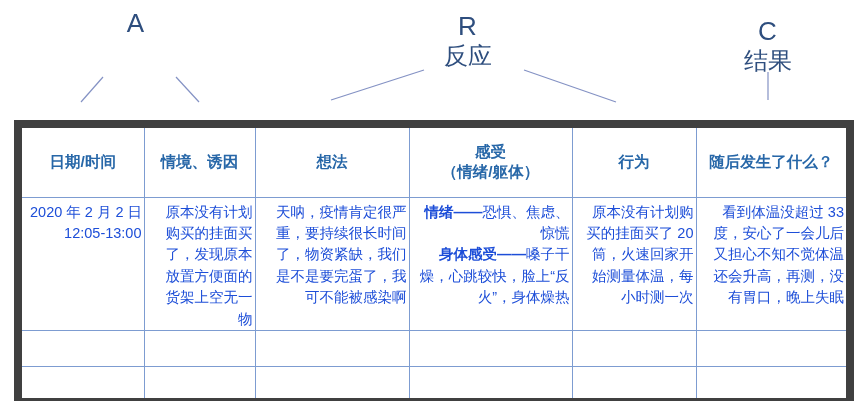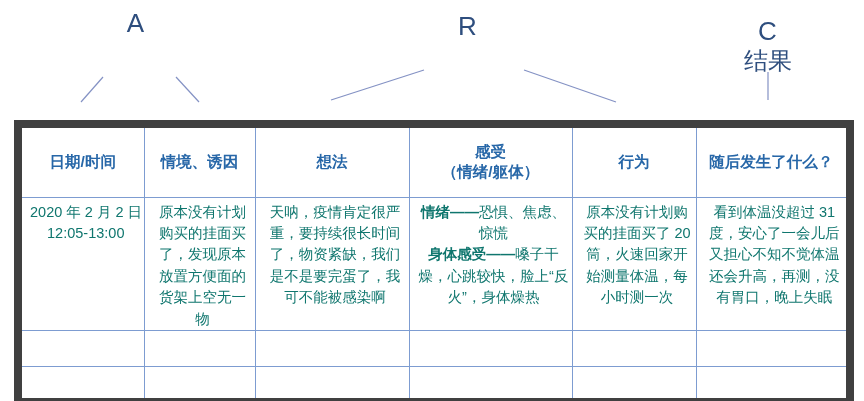--- a/index.html
+++ b/index.html
@@ -41,24 +41,24 @@
     font-size: 15.5px;
     line-height: 20px;
     text-align: center;
     vertical-align: middle;
     padding: 2px;
   }
   tr.header-row { height: 73px; }
   tr.data-row   { height: 118px; }
   tr.empty-row  { height: 36px; }
   table.arc td.cell {
-    color: #0f766e;
+    color: #1d4ed8;
     font-size: 14.5px;
     line-height: 21.4px;
-    text-align: center;
+    text-align: right;
     vertical-align: top;
     padding: 4px 2px 0 8px;
   }
   .nowrap { white-space: nowrap; }
   .lead { font-weight: bold; }
 </style>
 </head>
 <body>
 
 <div class="canvas">
@@ -69,20 +69,21 @@
     <line x1="424" y1="70" x2="331" y2="100" stroke="#8492C4" stroke-width="1.2"></line>
     <line x1="524" y1="70" x2="616" y2="102" stroke="#8492C4" stroke-width="1.2"></line>
     <line x1="768" y1="72" x2="768" y2="100" stroke="#8492C4" stroke-width="1.2"></line>
   </svg>
 
   <div class="ann" id="ann-a">
     <div class="ann-letter">A</div>
   </div>
   <div class="ann" id="ann-r">
     <div class="ann-letter">R</div>
+    <div class="ann-label">反应</div>
   </div>
   <div class="ann" id="ann-c">
     <div class="ann-letter">C</div>
     <div class="ann-label">结果</div>
   </div>
 
   <table class="arc">
     <colgroup>
       <col style="width:126px">
       <col style="width:111px">
@@ -109,21 +110,21 @@
           <div class="nowrap">2020 年 2 月 2 日</div>
           <div class="nowrap">12:05-13:00</div>
         </td>
         <td class="cell">原本没有计划购买的挂面买了，发现原本放置方便面的货架上空无一物</td>
         <td class="cell">天呐，疫情肯定很严重，要持续很长时间了，物资紧缺，我们是不是要完蛋了，我可不能被感染啊</td>
         <td class="cell">
           <div><span class="lead">情绪——</span><span>恐惧、焦虑、惊慌</span></div>
           <div><span class="lead">身体感受——</span><span>嗓子干燥，心跳较快，脸上“反火”，身体燥热</span></div>
         </td>
         <td class="cell">原本没有计划购买的挂面买了 20 筒，火速回家开始测量体温，每小时测一次</td>
-        <td class="cell">看到体温没超过 31 度，安心了一会儿后又担心不知不觉体温还会升高，再测，没有胃口，晚上失眠</td>
+        <td class="cell">看到体温没超过 33 度，安心了一会儿后又担心不知不觉体温还会升高，再测，没有胃口，晚上失眠</td>
       </tr>
 
       <tr class="empty-row">
         <td class="cell"></td>
         <td class="cell"></td>
         <td class="cell"></td>
         <td class="cell"></td>
         <td class="cell"></td>
         <td class="cell"></td>
       </tr>

